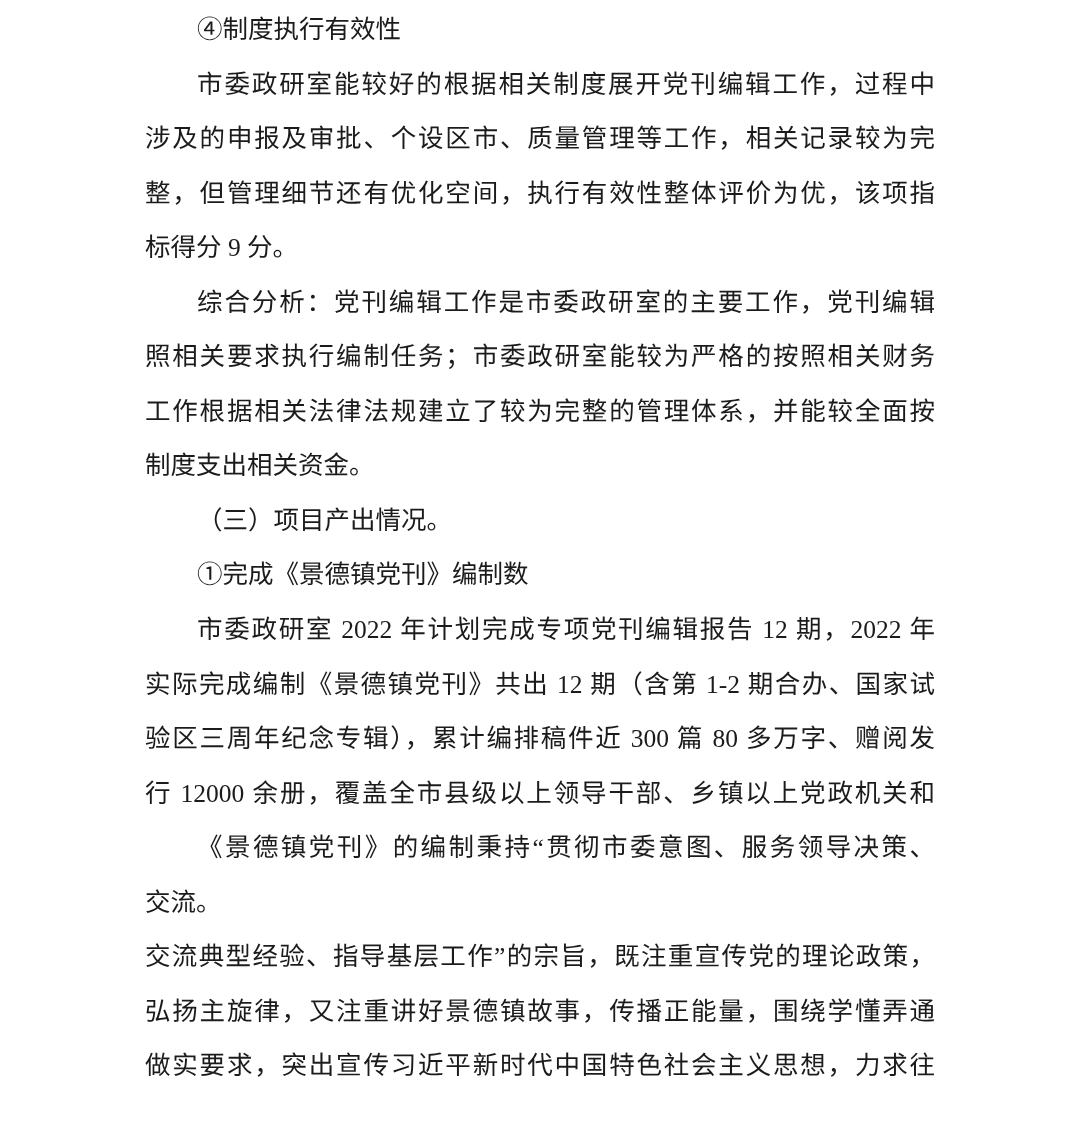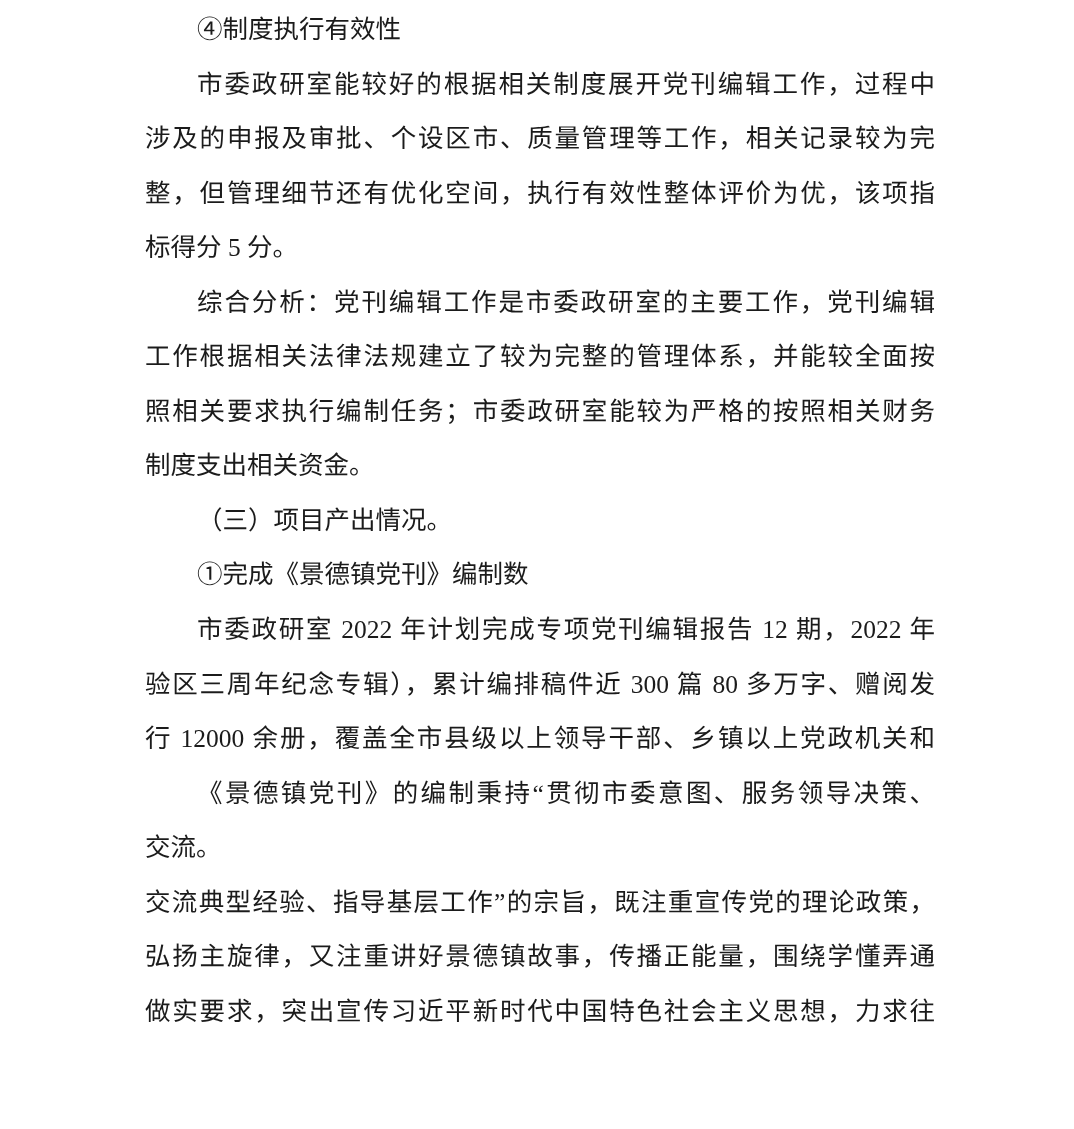--- a/index.html
+++ b/index.html
@@ -42,28 +42,29 @@
 </style>
 </head>
 <body>
 
 <div class="doc-page">
   <div class="text-block">
     <div class="line indent">④制度执行有效性</div>
     <div class="line indent fill">市委政研室能较好的根据相关制度展开党刊编辑工作，过程中</div>
     <div class="line fill">涉及的申报及审批、个设区市、质量管理等工作，相关记录较为完</div>
     <div class="line fill">整，但管理细节还有优化空间，执行有效性整体评价为优，该项指</div>
-    <div class="line">标得分 5 分。</div>
+    <div class="line">标得分 9 分。</div>
     <div class="line indent fill">综合分析：党刊编辑工作是市委政研室的主要工作，党刊编辑</div>
+    <div class="line fill">照相关要求执行编制任务；市委政研室能较为严格的按照相关财务</div>
     <div class="line fill">工作根据相关法律法规建立了较为完整的管理体系，并能较全面按</div>
-    <div class="line fill">照相关要求执行编制任务；市委政研室能较为严格的按照相关财务</div>
     <div class="line">制度支出相关资金。</div>
     <div class="line indent">（三）项目产出情况。</div>
     <div class="line indent">①完成《景德镇党刊》编制数</div>
     <div class="line indent fill">市委政研室 2022 年计划完成专项党刊编辑报告 12 期，2022 年</div>
+    <div class="line fill">实际完成编制《景德镇党刊》共出 12 期（含第 1-2 期合办、国家试</div>
     <div class="line fill">验区三周年纪念专辑），累计编排稿件近 300 篇 80 多万字、赠阅发</div>
     <div class="line fill">行 12000 余册，覆盖全市县级以上领导干部、乡镇以上党政机关和</div>
     <div class="line indent fill">《景德镇党刊》的编制秉持“贯彻市委意图、服务领导决策、</div>
     <div class="line">交流。</div>
     <div class="line fill">交流典型经验、指导基层工作”的宗旨，既注重宣传党的理论政策，</div>
     <div class="line fill">弘扬主旋律，又注重讲好景德镇故事，传播正能量，围绕学懂弄通</div>
     <div class="line fill">做实要求，突出宣传习近平新时代中国特色社会主义思想，力求往</div>
   </div>
 </div>
 

